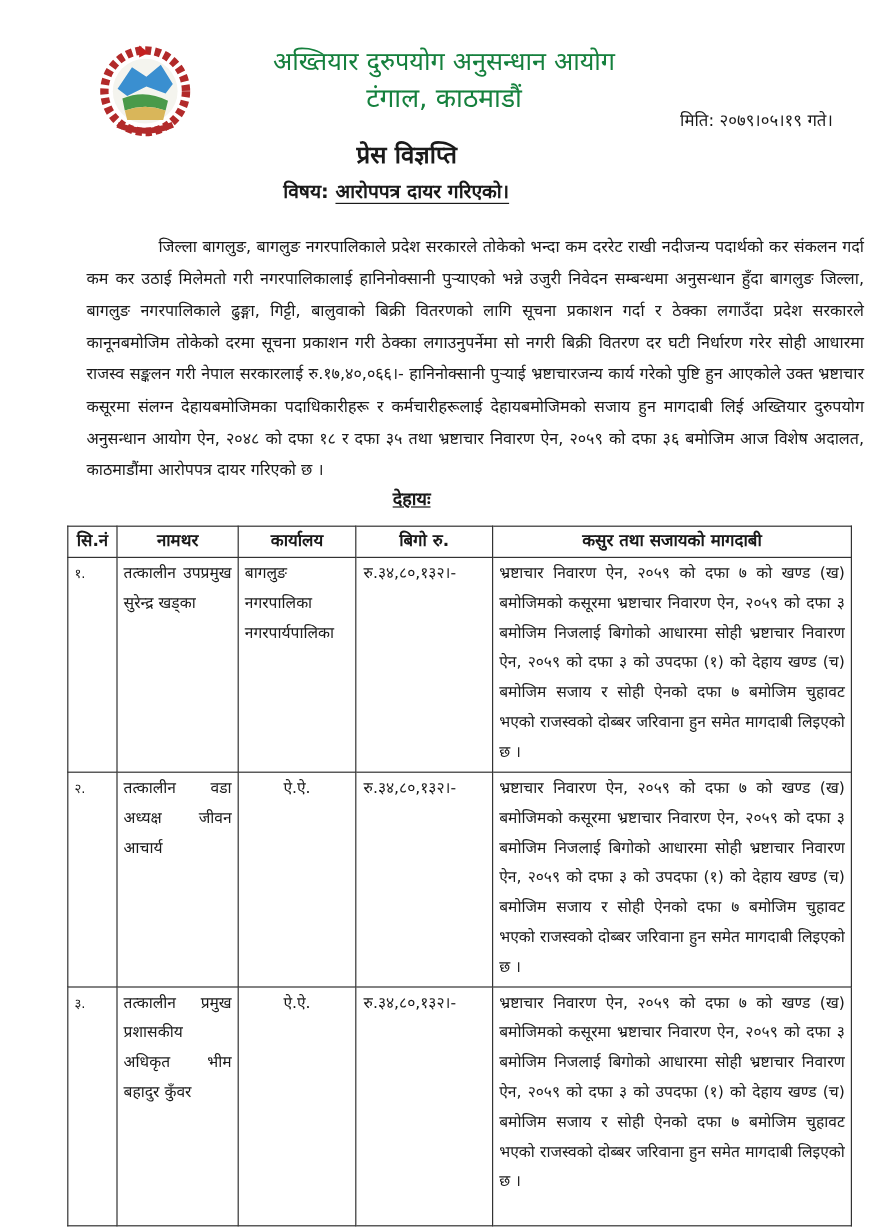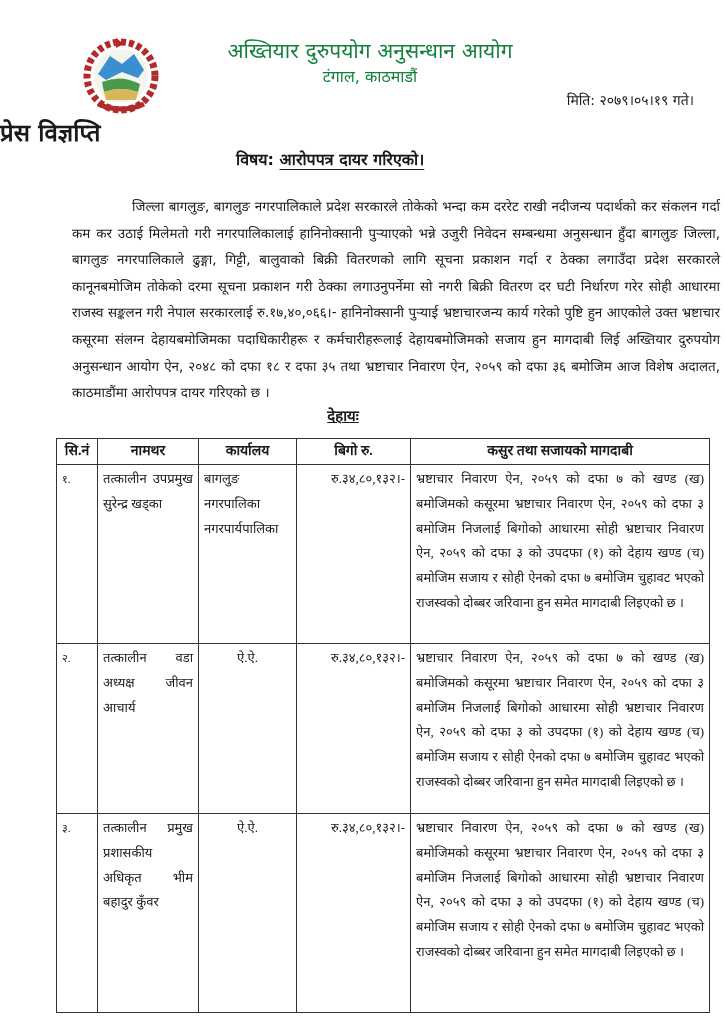--- a/index.html
+++ b/index.html
@@ -1,40 +1,40 @@
 <!DOCTYPE html>
 <html><head>
 <meta charset="utf-8">
 <style>
   html, body { margin: 0; padding: 0; background: #ffffff; }
   body { width: 725px; height: 1024px; position: relative; overflow: hidden;
          font-family: "DejaVu Sans", "Liberation Sans", sans-serif; color: #1a1a1a; }
   .emblem { position: absolute; left: 82px; top: 34px; width: 78px; height: 84px; }
   .org { position: absolute; left: 0; width: 725px; text-align: center; color: #15803d; }
   .org-name { top: 36px; font-size: 21px; left: 90px; width: 560px; }
-  .org-loc { top: 65px; font-size: 16px; left: 90px; width: 560px; }
+  .org-loc { top: 65px; font-size: 22px; left: 90px; width: 560px; }
   .date { position: absolute; right: 31px; top: 90px; font-size: 14px; }
-  .press-title { position: absolute; top: 115px; left: 0; width: 678px; text-align: left;
-                 font-size: 24px; font-weight: bold; }
+  .press-title { position: absolute; top: 115px; left: 0; width: 678px; text-align: center;
+                 font-size: 20px; font-weight: bold; }
   .subject { position: absolute; top: 148px; left: 236px; font-size: 16px; font-weight: bold; }
   .subject .val { text-decoration: underline; text-underline-offset: 4px; margin-top: 44px; }
   .body-text { position: absolute; top: 182px; left: 60px; width: 648px; font-size: 13.4px;
                line-height: 26.6px; text-align: justify; text-indent: 60px; margin: 12px; }
   .dehaya { position: absolute; top: 405px; left: 0; width: 686px; text-align: center;
             font-size: 15px; font-weight: bold; text-decoration: underline; }
   table { position: absolute; top: 438px; left: 56px; width: 653px; border-collapse: collapse;
           font-size: 13px; table-layout: fixed; }
-  th, td { border: 1.4px solid #333; vertical-align: top; padding: 2px 5px; line-height: 24.8px; font-family: Liberation Serif, serif; }
+  th, td { border: 1.4px solid #333; vertical-align: top; padding: 2px 5px; line-height: 24.8px; }
   th { font-weight: bold; font-size: 14px; text-align: center; padding: 0 4px; height: 25px; }
   col.c1 { width: 41px; } col.c2 { width: 101px; } col.c3 { width: 98px; }
   col.c4 { width: 114px; } col.c5 { width: 299px; }
   td.sn { font-size: 11px; }
   td.name, td.charge { text-align: justify; }
   td.center { text-align: center; }
-  td.amt { padding-left: 20px; text-align: right; }
+  td.amt { padding-left: 6px; }
   tr.r1 td { height: 174px; } tr.r2 td { height: 165px; } tr.r3 td { height: 194px; }
 </style>
 </head>
 <body>
 
 <div class="emblem">
   <svg width="78" height="84" viewBox="0 0 78 84">
     <circle cx="39" cy="42" r="34" fill="none" stroke="#b22a2a" stroke-width="7" stroke-dasharray="5 3"></circle>
     <circle cx="39" cy="42" r="27" fill="#f4f4ee"></circle>
     <path d="M16 40 L28 22 L40 30 L52 20 L62 36 L56 44 L40 38 L24 46 Z" fill="#3a8fd0"></path>

